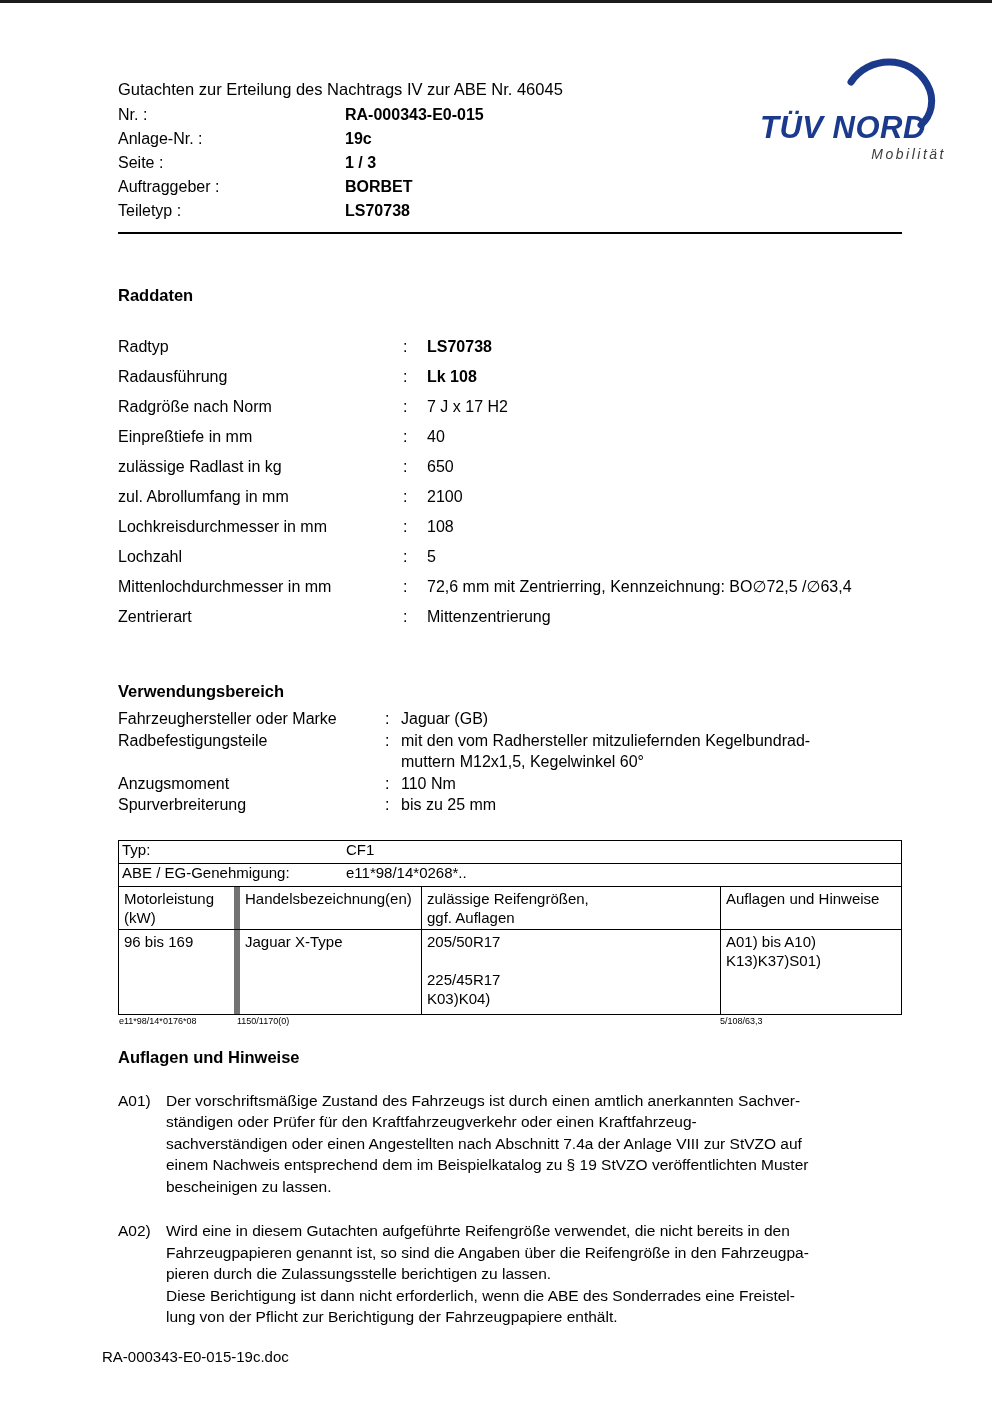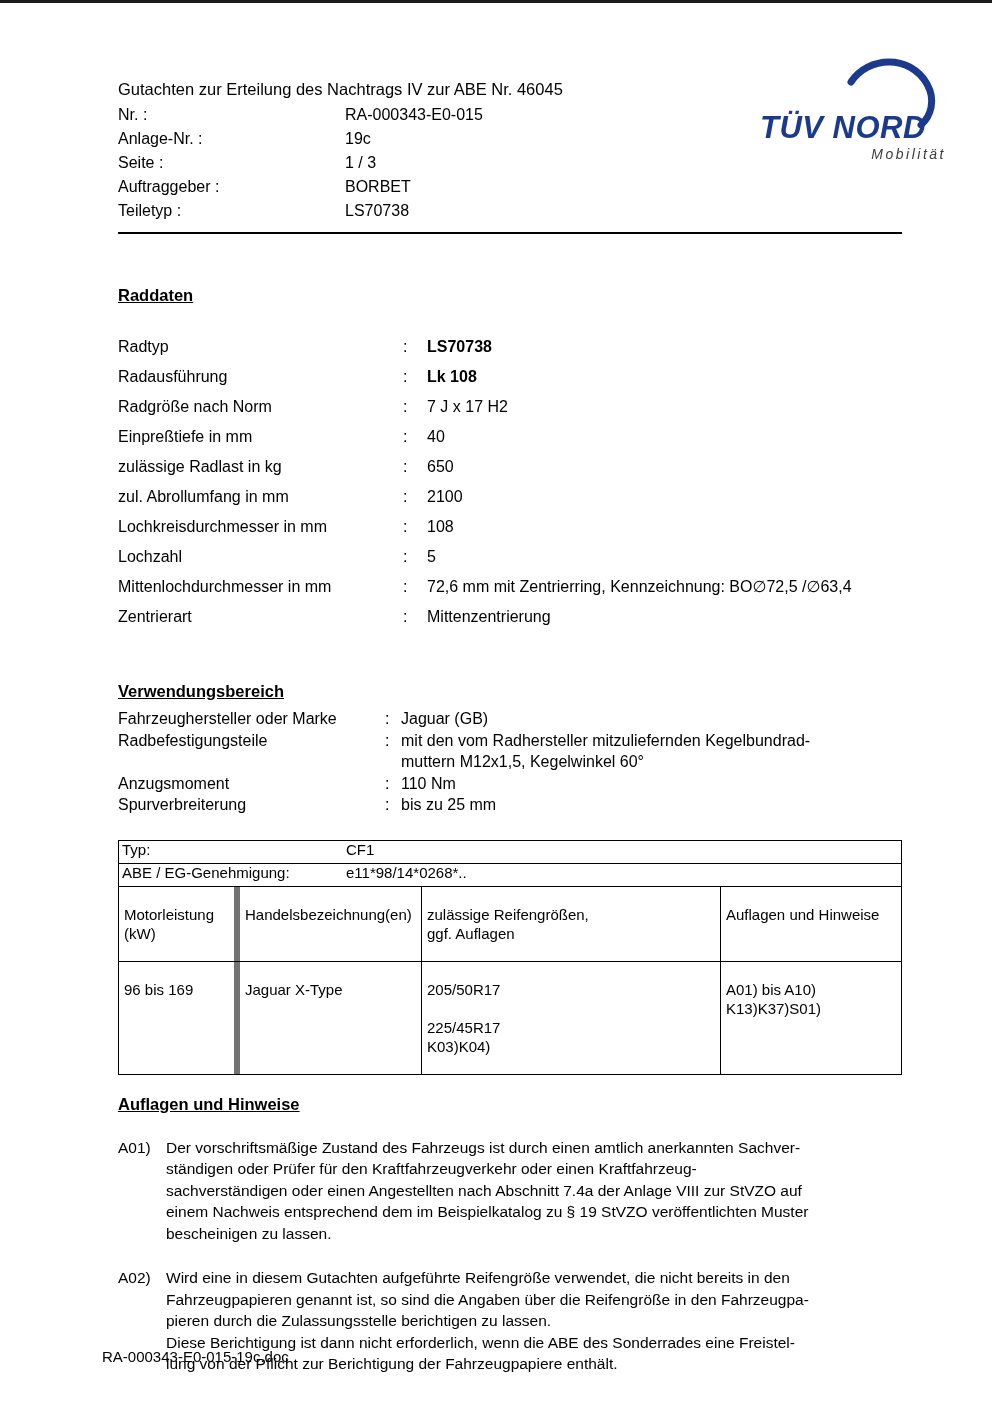--- a/index.html
+++ b/index.html
@@ -6,28 +6,28 @@
   html,body{background:#fff}
   body{width:992px;height:1404px;position:relative;color:#000;font-family:"Liberation Sans",sans-serif;overflow:hidden}
   .top-edge{position:absolute;top:0;left:0;width:100%;height:3px;background:#1c1c1c}
   .page{position:absolute;left:118px;top:78px;width:784px}
 
   
   .header{position:relative}
   .doc-title{font-size:16.5px;font-weight:normal;line-height:22px;margin-bottom:3px;white-space:nowrap}
   .hrow{display:flex;font-size:16px;line-height:24px}
   .hlabel{width:227px}
-  .hvalue{font-weight:normal}
+  .hvalue{font-weight:bold}
   .logo{position:absolute;top:-24px;left:640px;width:192px;height:118px}
   .logo-brand{font-family:"Liberation Sans",sans-serif;font-style:italic;font-weight:bold;font-size:31px;letter-spacing:.5px}
   .logo-division{font-family:"Liberation Sans",sans-serif;font-style:italic;font-size:14px;fill:#3c3c3c;letter-spacing:2.5px}
   .rule{height:2px;background:#000;margin-top:9px}
 
   
-  .section-heading{font-size:16.5px;font-weight:bold;text-decoration:underline}
+  .section-heading{font-size:16.5px;font-weight:bold;}
   .h-raddaten{margin-top:52px}
   .rad-rows{margin-top:27px}
   .rad-row{display:flex;font-size:16px;line-height:30px}
   .rad-label{width:285px}
   .rad-colon{width:24px}
   .bold{font-weight:bold}
 
   .h-verwendung{margin-top:50px}
   .v-rows{margin-top:7px}
   .v-row{display:flex;font-size:16px;line-height:21.5px}
@@ -35,21 +35,21 @@
   .v-colon{width:16px}
   .v-value{white-space:pre-line;flex:1}
 
   
   .cert-table{margin-top:24px;border:1px solid #000;font-size:15px}
   .t-kv{display:flex;border-bottom:1px solid #000;height:23px;align-items:flex-start;padding-left:3px}
   .t-label{width:224px}
   .t-bold{font-weight:normal}
   .t-grid{display:flex}
   .t-head{border-bottom:1px solid #000}
-  .cell{padding:18px 5px;white-space:pre-line;line-height:19px}
+  .cell{padding:2px 5px;white-space:pre-line;line-height:19px}
   .c1{width:115px}
   .c2{width:187px;border-left:6px solid #737373}
   .c3{width:299px;border-left:1px solid #000}
   .c4{flex:1;border-left:1px solid #000}
   .t-data{min-height:84px}
   .t-foot{position:relative;height:13px;font-size:9px}
   .fn0{position:absolute;left:1px;top:1px}
   .fn1{position:absolute;left:119px;top:1px}
   .fn2{position:absolute;left:602px;top:1px}
 
@@ -203,20 +203,25 @@
       <div class="cell c1">96 bis 169</div>
       <div class="cell c2">Jaguar  X-Type</div>
       <div class="cell c3">205/50R17
 
 225/45R17
 K03)K04)</div>
       <div class="cell c4">A01) bis A10)
 K13)K37)S01)</div>
     </div>
   </div>
+  <div class="t-foot">
+    <span class="fn0">e11*98/14*0176*08</span>
+    <span class="fn1">1150/1170(0)</span>
+    <span class="fn2">5/108/63,3</span>
+  </div>
 
   <div class="section-heading h-auflagen">Auflagen und Hinweise</div>
 
   <div class="aufl-item">
     <span class="aufl-code">A01)</span>
     <div class="aufl-text">Der vorschriftsmäßige Zustand des Fahrzeugs ist durch einen amtlich anerkannten Sachver-
 ständigen oder Prüfer für den Kraftfahrzeugverkehr oder einen Kraftfahrzeug-
 sachverständigen oder einen Angestellten nach Abschnitt 7.4a der Anlage VIII zur StVZO auf
 einem Nachweis entsprechend dem im Beispielkatalog zu § 19 StVZO veröffentlichten Muster
 bescheinigen zu lassen.</div>

